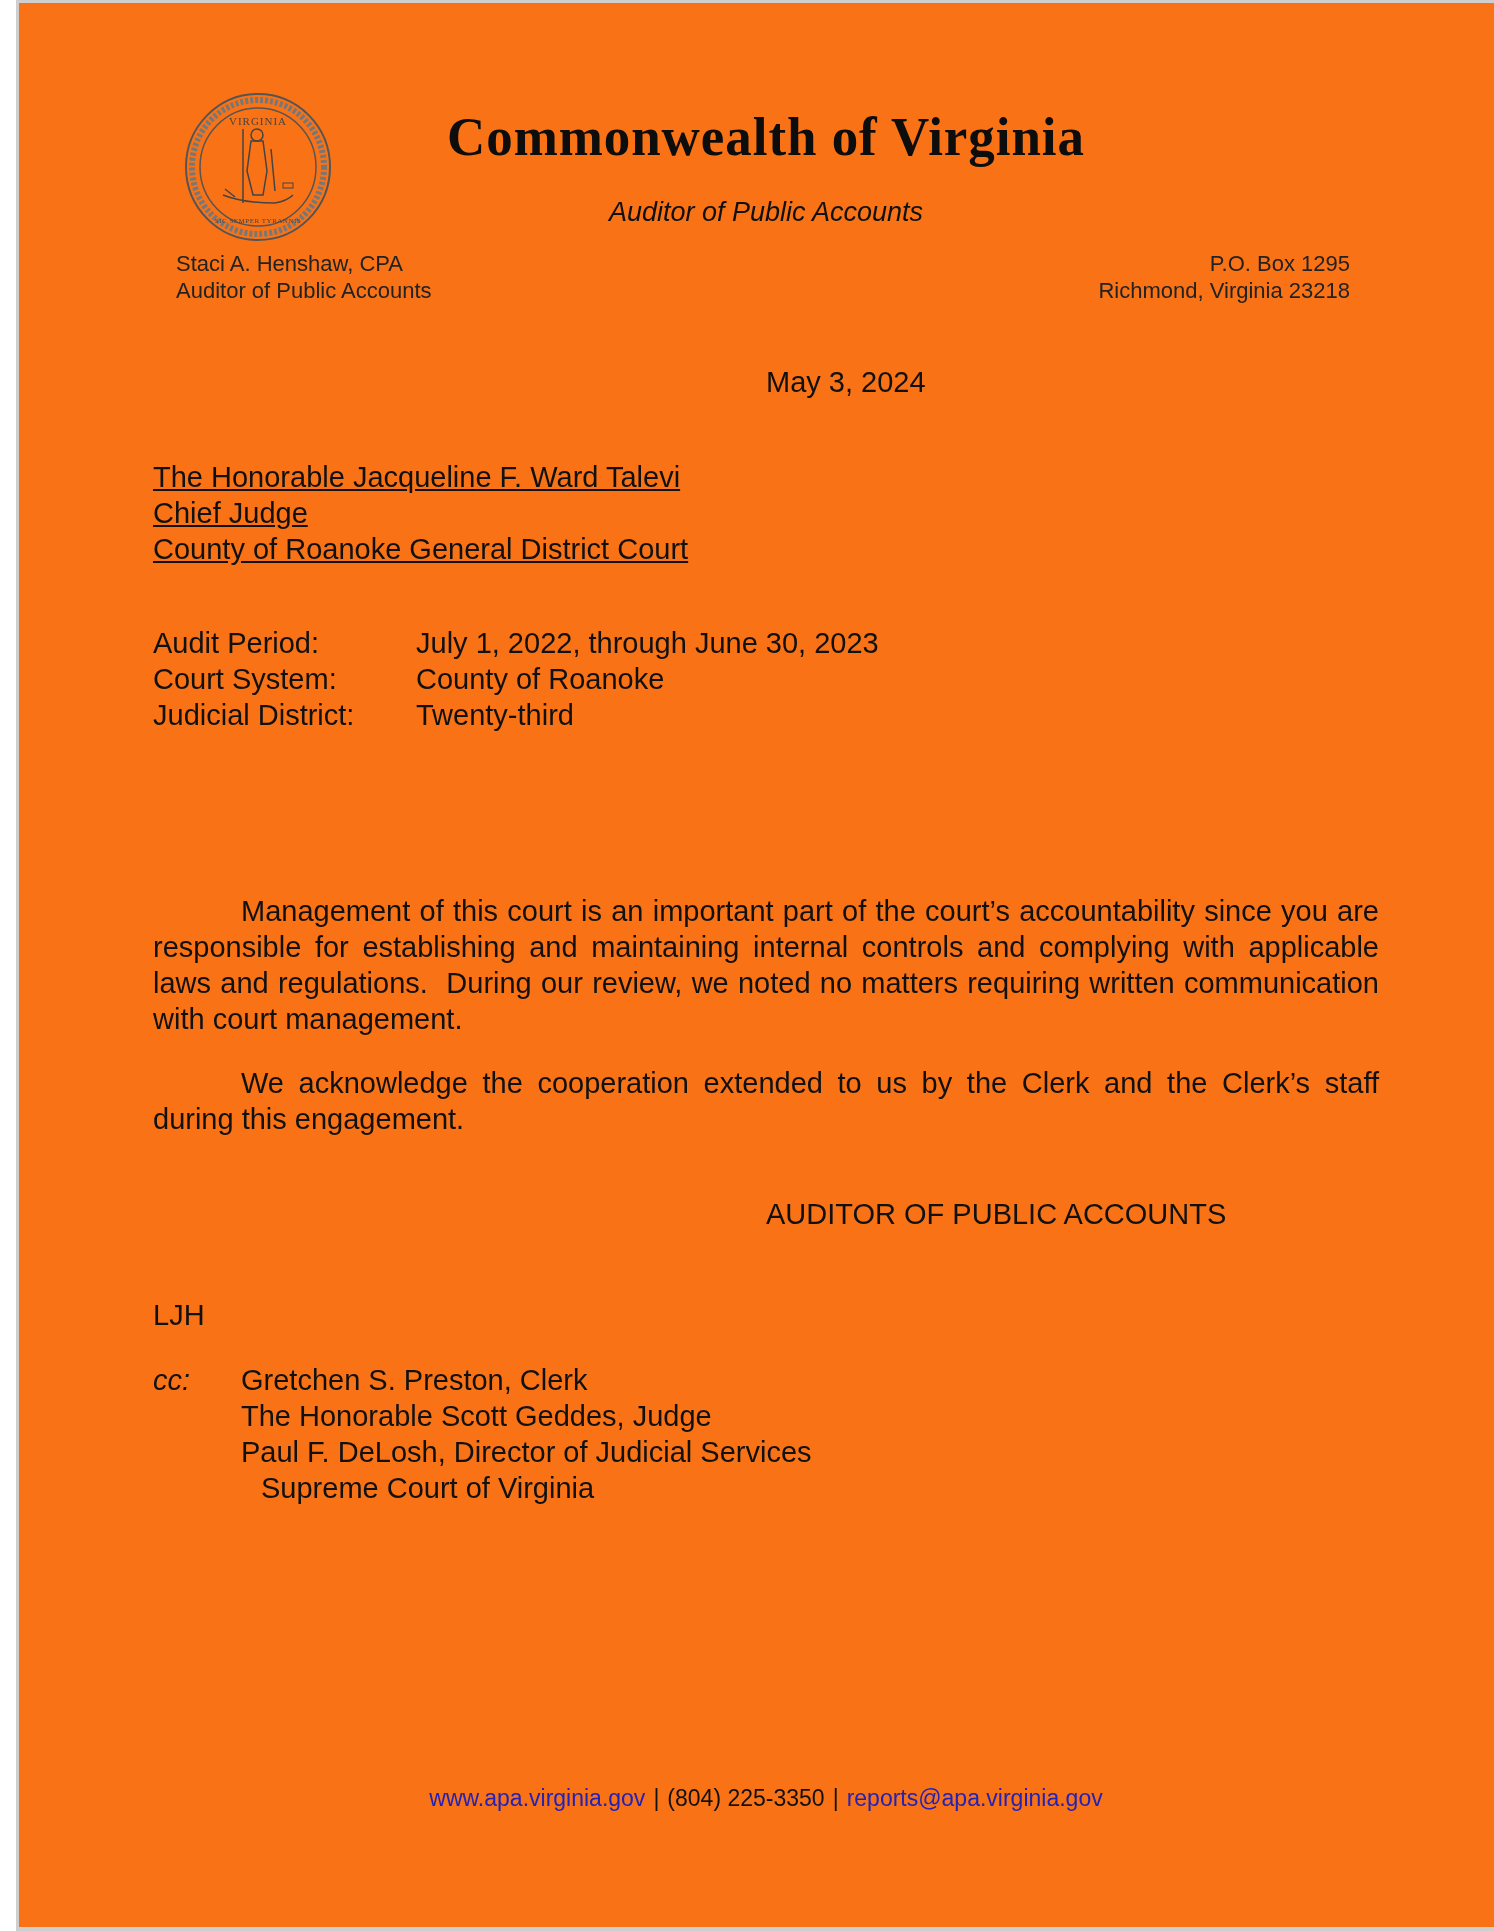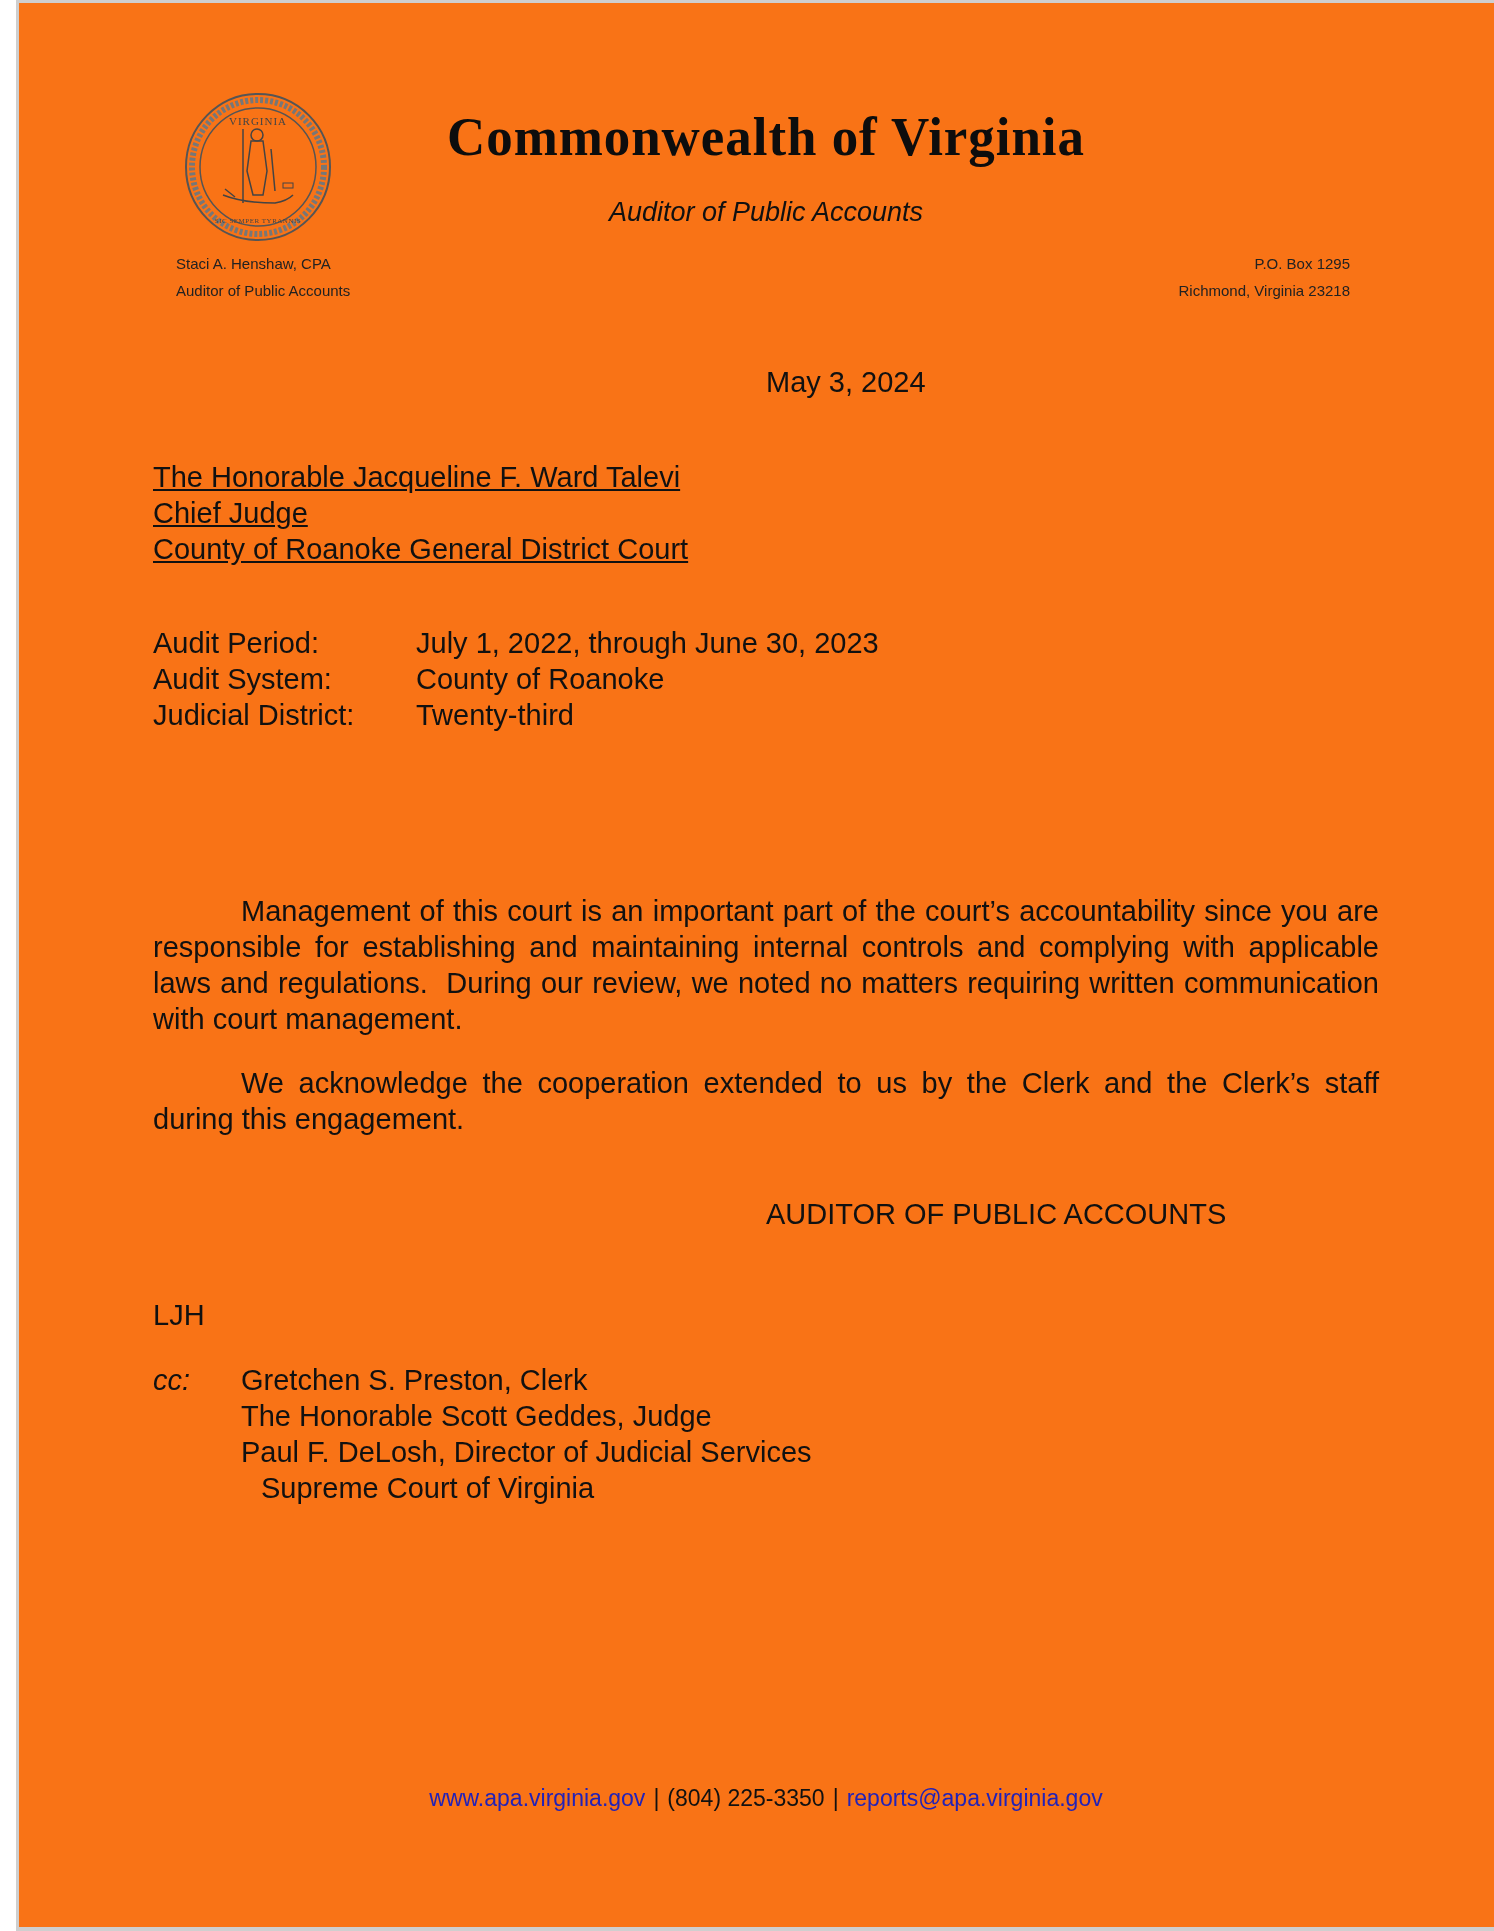--- a/index.html
+++ b/index.html
@@ -18,21 +18,21 @@
   .title {
     left: 0; width: 1494px; top: 103px; text-align: center;
     font-family: "Liberation Serif", "DejaVu Serif", serif;
     font-weight: bold; font-size: 54px; letter-spacing: 1px; color: #0d0d0d;
     transform: scaleX(0.98);
   }
   .subtitle {
     left: 0; width: 1494px; top: 194px; text-align: center;
     font-style: italic; font-size: 27px; color: #111;
   }
-  .hdr { font-size: 15px; line-height: 27px; color: #222; }
+  .hdr { font-size: 22px; line-height: 27px; color: #222; }
   .hdr-left { left: 157px; top: 247px; }
   .hdr-right { right: 156px; top: 247px; text-align: right; }
   .body-text { font-size: 29px; line-height: 36px; color: #111; }
   .date { left: 747px; top: 361px; }
   .recipient { left: 134px; top: 456px; text-decoration: underline; }
   .audit { left: 134px; top: 622px; }
   .audit-row { display: flex; height: 36px; }
   .audit-label { width: 263px; }
   .para {
     left: 134px; width: 1226px; text-align: justify;
@@ -97,21 +97,21 @@
     <div>Chief Judge</div>
     <div>County of Roanoke General District Court</div>
   </div>
 
   <div class="abs body-text audit">
     <div class="audit-row">
       <span class="audit-label">Audit Period:</span>
       <span>July 1, 2022, through June 30, 2023</span>
     </div>
     <div class="audit-row">
-      <span class="audit-label">Audit System:</span>
+      <span class="audit-label">Court System:</span>
       <span>County of Roanoke</span>
     </div>
     <div class="audit-row">
       <span class="audit-label">Judicial District:</span>
       <span>Twenty-third</span>
     </div>
   </div>
 
   <p class="abs body-text para p2" style="margin:0;white-space:pre-wrap;">Management of this court is an important part of the court’s accountability since you are responsible for establishing and maintaining internal controls and complying with applicable laws and regulations.  During our review, we noted no matters requiring written communication with court management.</p>
   <p class="abs body-text para p3" style="margin:0;white-space:pre-wrap;">We acknowledge the cooperation extended to us by the Clerk and the Clerk’s staff during this engagement.</p>

